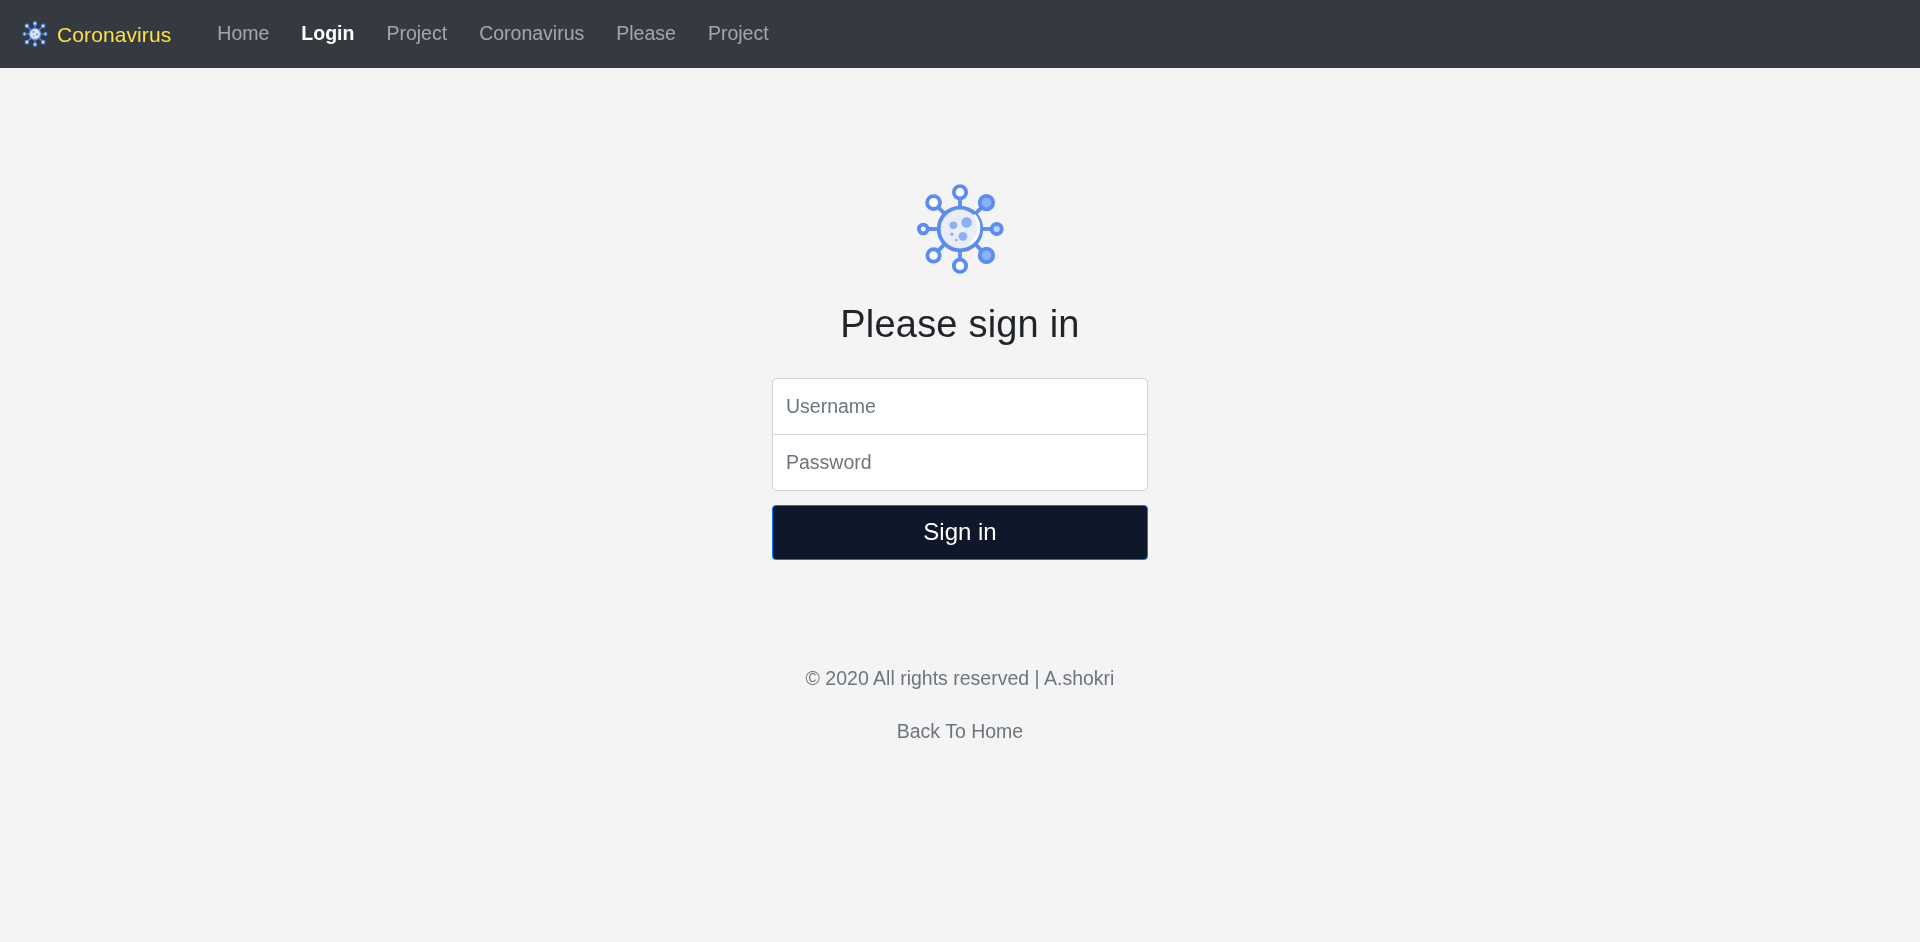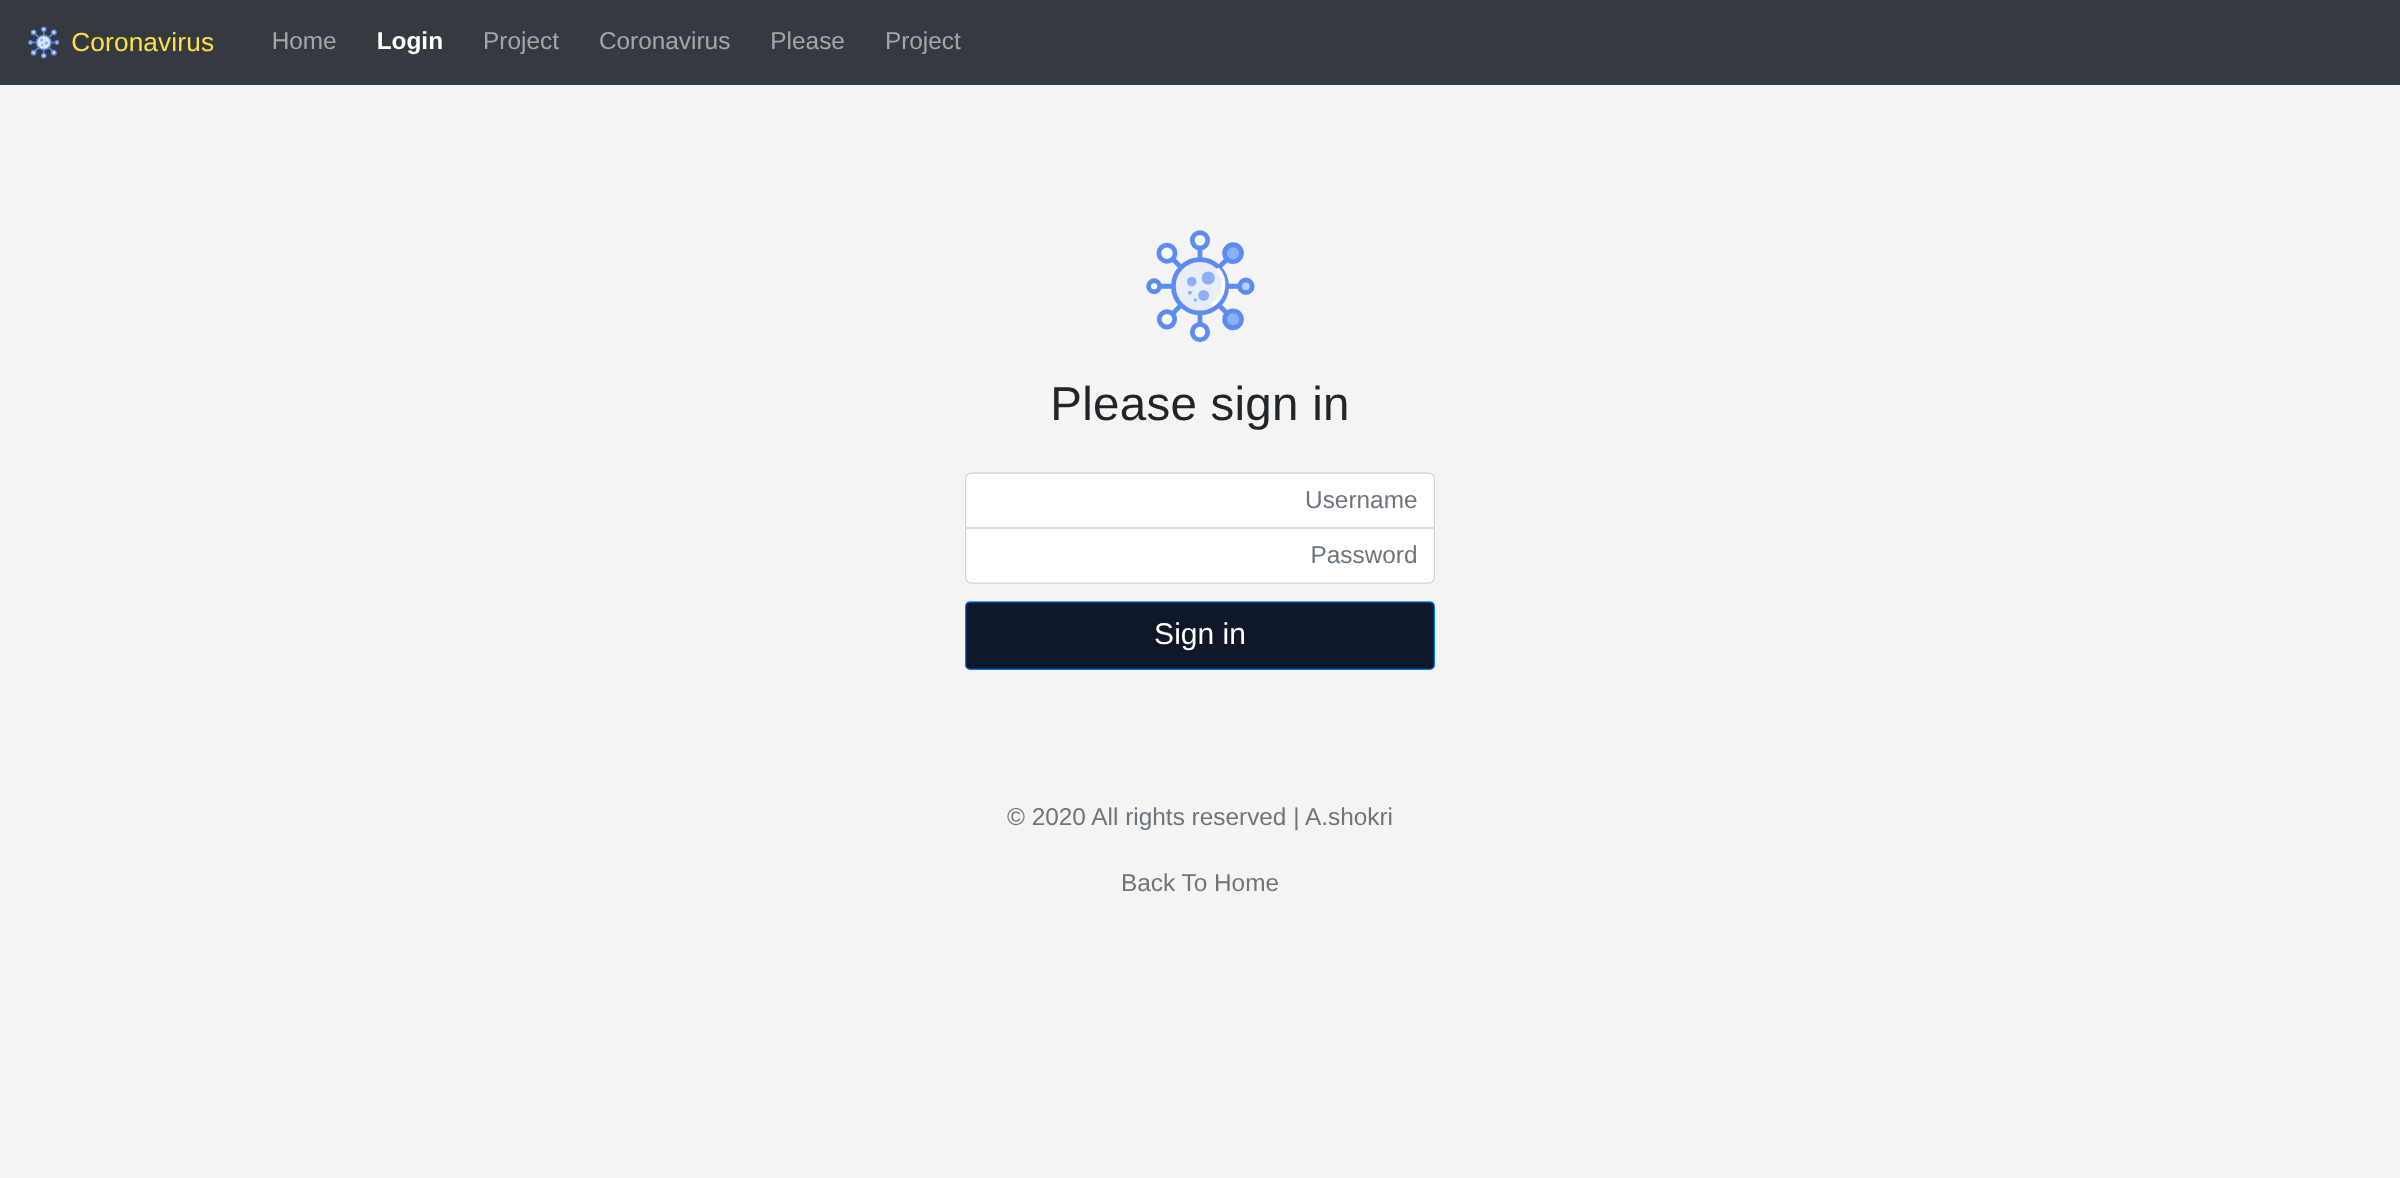--- a/index.html
+++ b/index.html
@@ -95,30 +95,29 @@
     letter-spacing: .2px;
   }
 
   .login-form {
     width: 376px;
     margin-top: 30px;
   }
 
   .form-field {
     width: 100%;
-    height: 45px;
+    height: 57px;
     background: #ffffff;
     border: 1px solid #ced4da;
     font-family: "Liberation Sans", sans-serif;
     font-size: 19.5px;
     color: #3b82f6;
     padding: 0 13px;
     display: block;
     outline: none;
-    text-align: right;
   }
 
   .form-field::placeholder {
     color: #6c757d;
     opacity: 1;
   }
 
   .field-username {
     border-radius: 5px 5px 0 0;
   }

